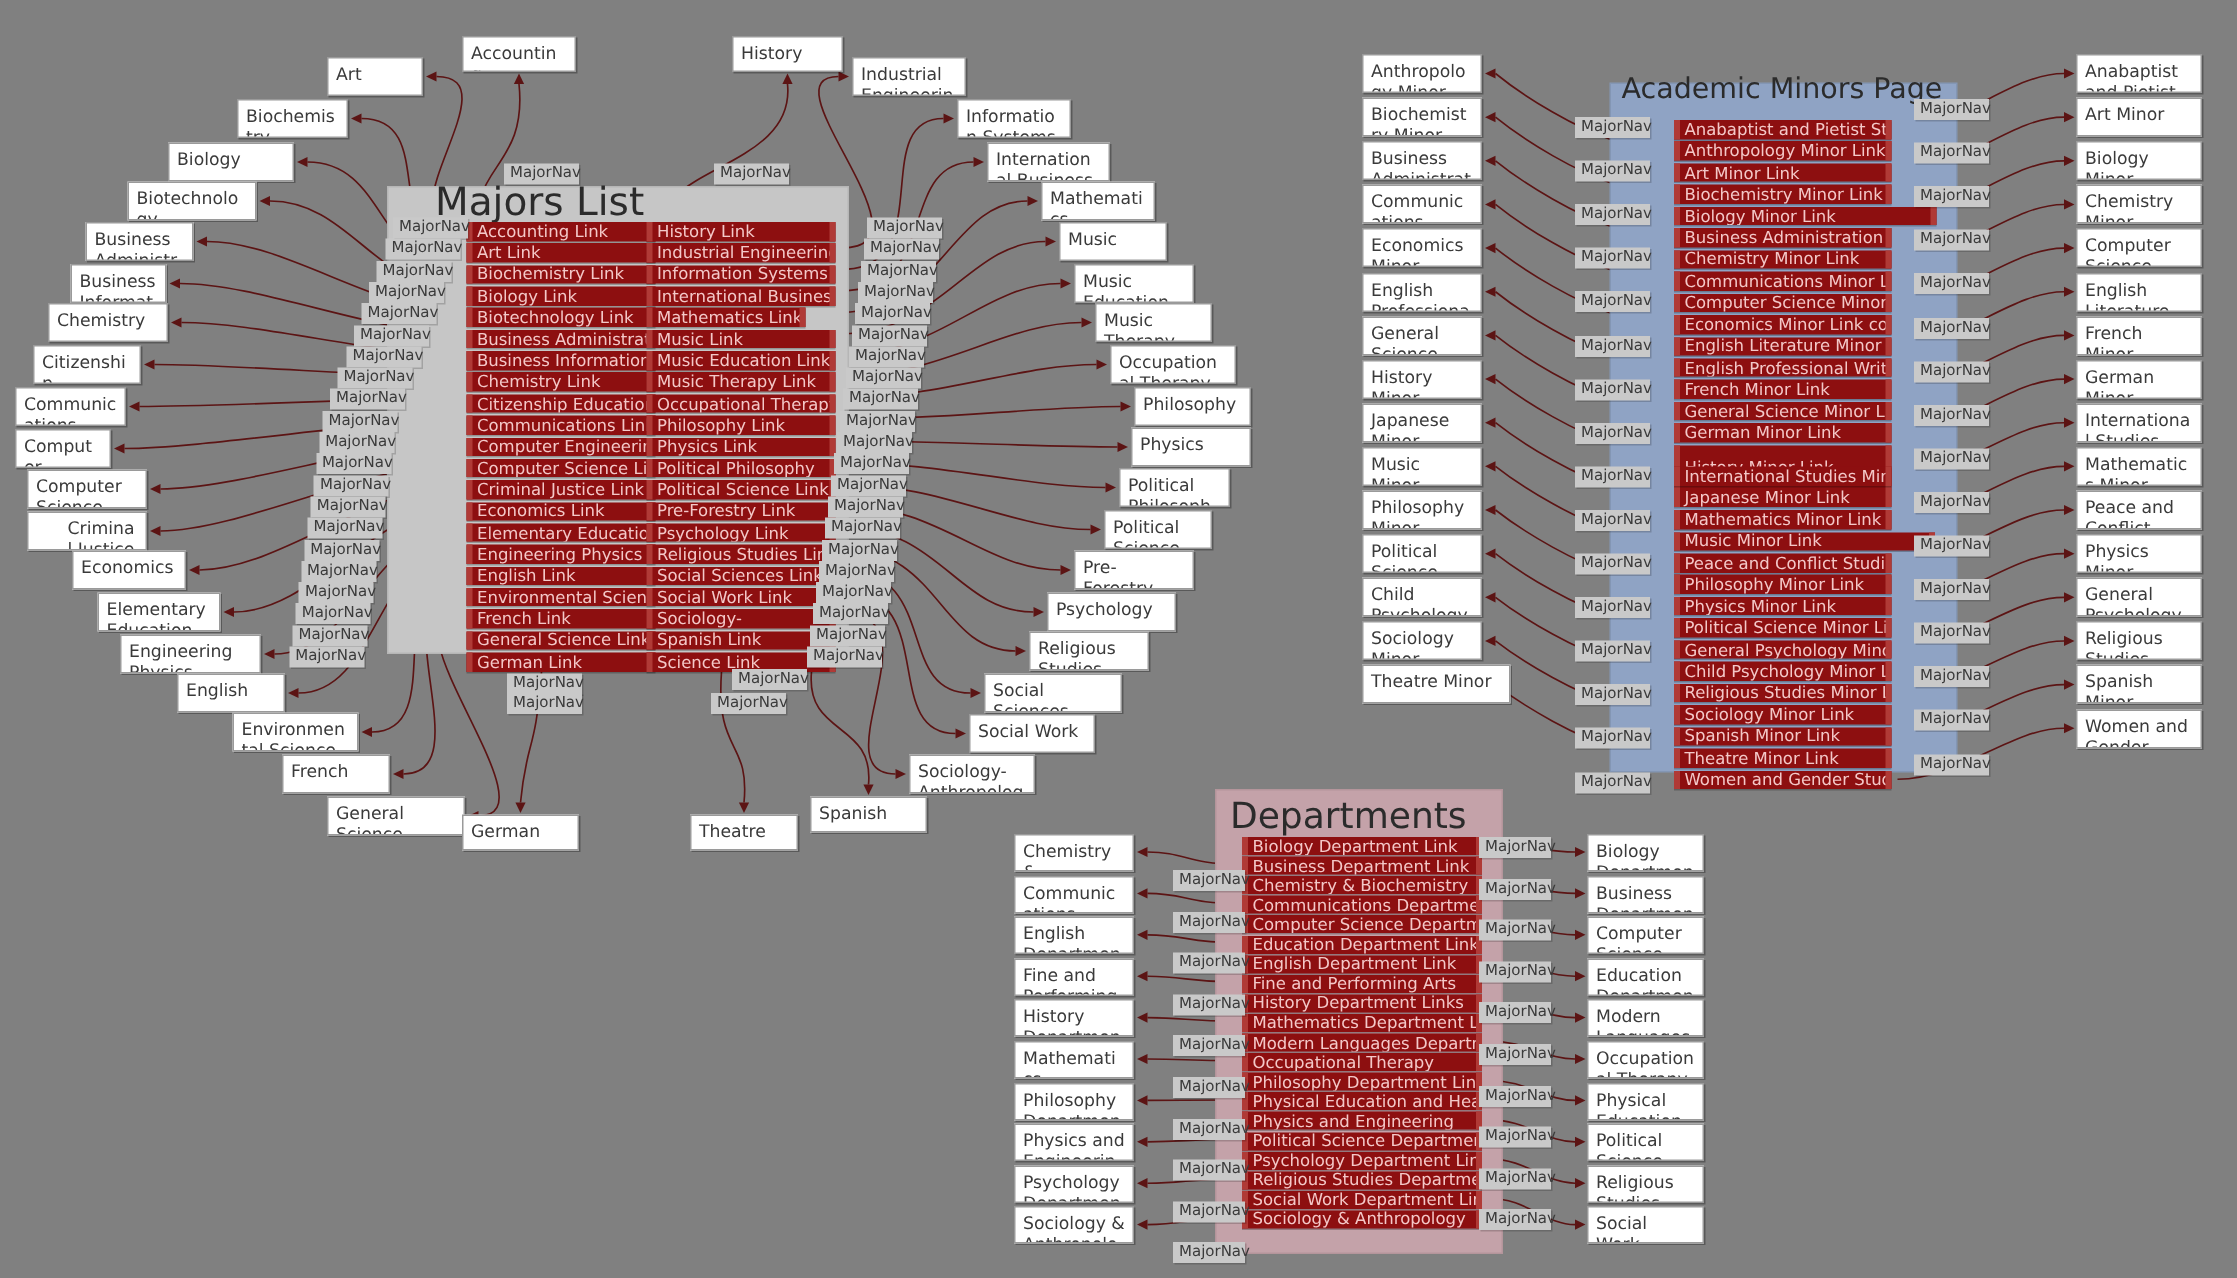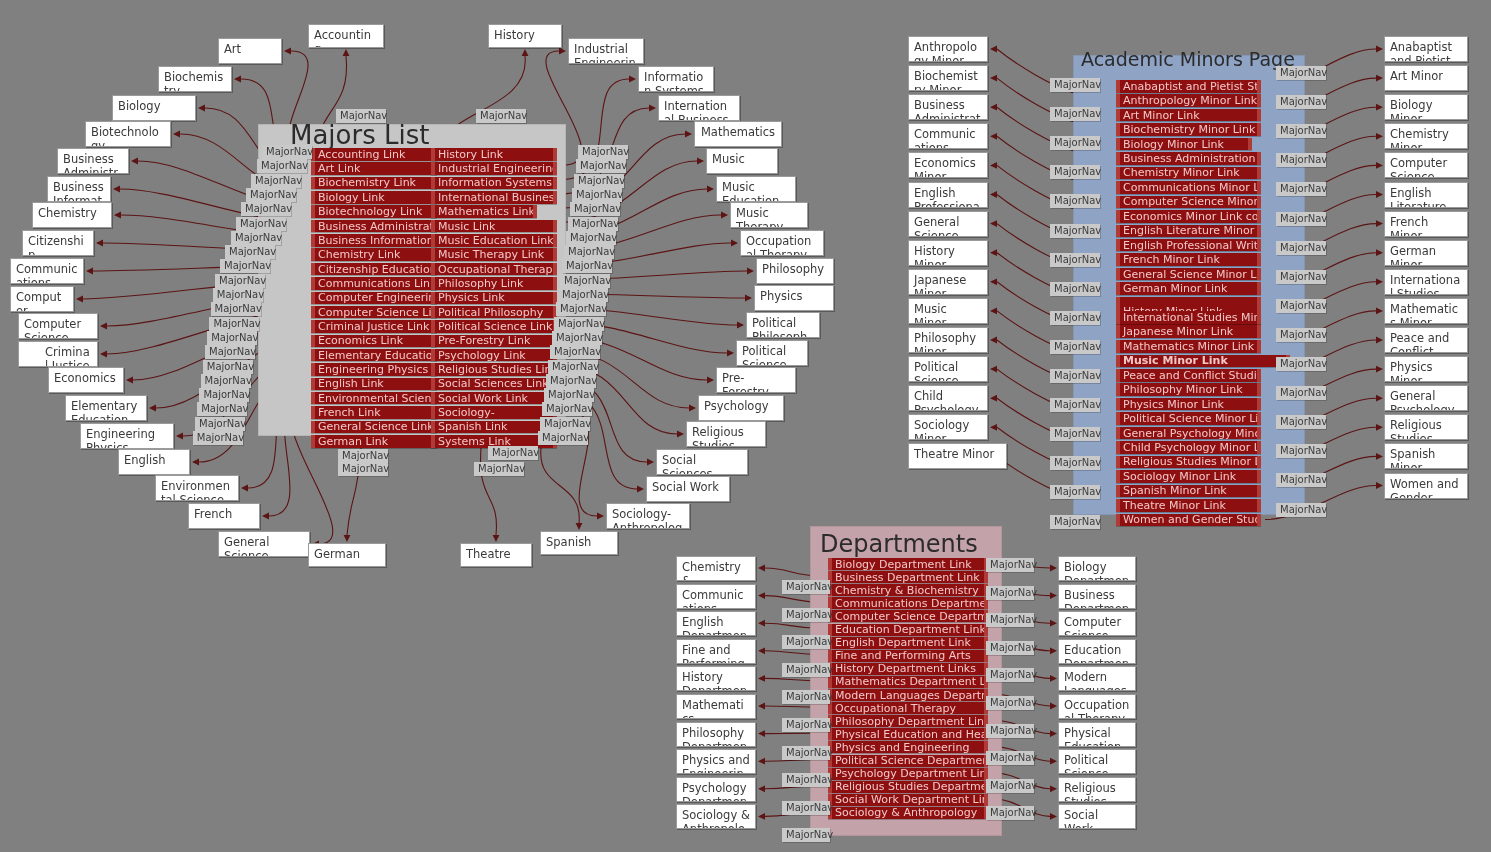--- a/index.html
+++ b/index.html
@@ -311,21 +311,21 @@
       <div class="linkbar" style="left: 431px; top: 291.5px; width: 126px; height: 12.5px;">Physics Link</div>
       <div class="linkbar" style="left: 431px; top: 305.85px; width: 126px; height: 12.5px;">Political Philosophy</div>
       <div class="linkbar" style="left: 431px; top: 320.2px; width: 126px; height: 12.5px;">Political Science Link</div>
       <div class="linkbar" style="left: 431px; top: 334.55px; width: 126px; height: 12.5px;">Pre-Forestry Link</div>
       <div class="linkbar" style="left: 431px; top: 348.9px; width: 126px; height: 12.5px;">Psychology Link</div>
       <div class="linkbar" style="left: 431px; top: 363.25px; width: 126px; height: 12.5px;">Religious Studies Link</div>
       <div class="linkbar" style="left: 431px; top: 377.6px; width: 126px; height: 12.5px;">Social Sciences Link</div>
       <div class="linkbar" style="left: 431px; top: 391.95px; width: 126px; height: 12.5px;">Social Work Link</div>
       <div class="linkbar" style="left: 431px; top: 406.3px; width: 126px; height: 12.5px;">Sociology-</div>
       <div class="linkbar" style="left: 431px; top: 420.65px; width: 126px; height: 12.5px;">Spanish Link</div>
-      <div class="linkbar" style="left: 431px; top: 435px; width: 126px; height: 12.5px;">Systems Link</div>
+      <div class="linkbar" style="left: 431px; top: 435px; width: 126px; height: 12.5px;">Science Link</div>
       <div class="node" style="left: 218px; top: 38px; width: 64px; height: 26px;">Art</div>
       <div class="node" style="left: 158px; top: 66px; width: 74px; height: 26px;">Biochemistry</div>
       <div class="node" style="left: 112px; top: 95px; width: 84px; height: 26px;">Biology</div>
       <div class="node" style="left: 85px; top: 121px; width: 86px; height: 26px;">Biotechnology</div>
       <div class="node" style="left: 57px; top: 148px; width: 72px; height: 26px;">Business Administration</div>
       <div class="node" style="left: 47px; top: 176px; width: 64px; height: 26px;">Business Information</div>
       <div class="node" style="left: 32px; top: 202px; width: 80px; height: 26px;">Chemistry</div>
       <div class="node" style="left: 22px; top: 230px; width: 72px; height: 26px;">Citizenship Education</div>
       <div class="node" style="left: 10px; top: 258px; width: 74px; height: 26px;">Communications</div>
       <div class="node" style="left: 10px; top: 286px; width: 64px; height: 26px;">Computer Engineering</div>
@@ -336,21 +336,21 @@
       <div class="node" style="left: 80px; top: 423px; width: 94px; height: 26px;">Engineering Physics</div>
       <div class="node" style="left: 118px; top: 449px; width: 72px; height: 26px;">English</div>
       <div class="node" style="left: 155px; top: 475px; width: 84px; height: 26px;">Environmental Science</div>
       <div class="node" style="left: 188px; top: 503px; width: 72px; height: 26px;">French</div>
       <div class="node" style="left: 218px; top: 531px; width: 92px; height: 26px;">General Science</div>
       <div class="node" style="left: 308px; top: 24px; width: 76px; height: 24px;">Accounting</div>
       <div class="node" style="left: 488px; top: 24px; width: 74px; height: 24px;">History</div>
       <div class="node" style="left: 568px; top: 38px; width: 76px; height: 26px;">Industrial Engineering</div>
       <div class="node" style="left: 638px; top: 66px; width: 76px; height: 26px;">Information Systems</div>
       <div class="node" style="left: 658px; top: 95px; width: 82px; height: 26px;">International Business</div>
-      <div class="node" style="left: 694px; top: 121px; width: 88px; height: 26px; text-align: center;">Mathematics</div>
+      <div class="node" style="left: 694px; top: 121px; width: 76px; height: 26px;">Mathematics</div>
       <div class="node" style="left: 706px; top: 148px; width: 72px; height: 26px;">Music</div>
       <div class="node" style="left: 716px; top: 176px; width: 80px; height: 26px;">Music Education</div>
       <div class="node" style="left: 730px; top: 202px; width: 78px; height: 26px;">Music Therapy</div>
       <div class="node" style="left: 740px; top: 230px; width: 84px; height: 26px;">Occupational Therapy</div>
       <div class="node" style="left: 756px; top: 258px; width: 78px; height: 26px;">Philosophy</div>
       <div class="node" style="left: 754px; top: 285px; width: 80px; height: 26px;">Physics</div>
       <div class="node" style="left: 746px; top: 312px; width: 74px; height: 26px;">Political Philosophy</div>
       <div class="node" style="left: 736px; top: 340px; width: 72px; height: 26px;">Political Science</div>
       <div class="node" style="left: 716px; top: 367px; width: 80px; height: 26px;">Pre-Forestry</div>
       <div class="node" style="left: 698px; top: 395px; width: 86px; height: 26px;">Psychology</div>
@@ -406,36 +406,36 @@
       <div class="navchip" style="left: 336px; top: 109px; width: 50px;">MajorNav</div>
       <div class="navchip" style="left: 476px; top: 109px; width: 50px;">MajorNav</div>
       <div class="navchip" style="left: 338px; top: 449px; width: 50px;">MajorNav</div>
       <div class="navchip" style="left: 338px; top: 462px; width: 50px;">MajorNav</div>
       <div class="navchip" style="left: 488px; top: 446px; width: 50px;">MajorNav</div>
       <div class="navchip" style="left: 474px; top: 462px; width: 50px;">MajorNav</div>
       <div class="linkbar" style="left: 1116px; top: 80px; width: 145px; height: 12.5px;">Anabaptist and Pietist Studies</div>
       <div class="linkbar" style="left: 1116px; top: 94.45px; width: 145px; height: 12.5px;">Anthropology Minor Link</div>
       <div class="linkbar" style="left: 1116px; top: 108.9px; width: 145px; height: 12.5px;">Art Minor Link</div>
       <div class="linkbar" style="left: 1116px; top: 123.35px; width: 145px; height: 12.5px;">Biochemistry Minor Link</div>
-      <div class="linkbar" style="left: 1116px; top: 137.8px; width: 136px; height: 12.5px;">Biology Minor Link</div>
+      <div class="linkbar" style="left: 1116px; top: 137.8px; width: 175px; height: 12.5px;">Biology Minor Link</div>
       <div class="linkbar" style="left: 1116px; top: 152.25px; width: 145px; height: 12.5px;">Business Administration</div>
       <div class="linkbar" style="left: 1116px; top: 166.7px; width: 145px; height: 12.5px;">Chemistry Minor Link</div>
       <div class="linkbar" style="left: 1116px; top: 181.15px; width: 145px; height: 12.5px;">Communications Minor Link</div>
       <div class="linkbar" style="left: 1116px; top: 195.6px; width: 145px; height: 12.5px;">Computer Science Minor Link</div>
       <div class="linkbar" style="left: 1116px; top: 210.05px; width: 145px; height: 12.5px;">Economics Minor Link copy</div>
       <div class="linkbar" style="left: 1116px; top: 224.5px; width: 145px; height: 12.5px;">English Literature Minor Link</div>
       <div class="linkbar" style="left: 1116px; top: 238.95px; width: 145px; height: 12.5px;">English Professional Writing</div>
       <div class="linkbar" style="left: 1116px; top: 253.4px; width: 145px; height: 12.5px;">French Minor Link</div>
       <div class="linkbar" style="left: 1116px; top: 267.85px; width: 145px; height: 12.5px;">General Science Minor Link</div>
       <div class="linkbar" style="left: 1116px; top: 282.3px; width: 145px; height: 12.5px;">German Minor Link</div>
       <div class="linkbar" style="left: 1116px; top: 296.75px; width: 145px; height: 29px;">History Minor Link</div>
       <div class="linkbar" style="left: 1116px; top: 311.2px; width: 145px; height: 12.5px;">International Studies Minor</div>
       <div class="linkbar" style="left: 1116px; top: 325.65px; width: 145px; height: 12.5px;">Japanese Minor Link</div>
       <div class="linkbar" style="left: 1116px; top: 340.1px; width: 145px; height: 12.5px;">Mathematics Minor Link</div>
-      <div class="linkbar" style="left: 1116px; top: 354.55px; width: 174px; height: 12.5px; font-weight: bold;">Music Minor Link</div>
+      <div class="linkbar" style="left: 1116px; top: 354.55px; width: 174px; height: 12.5px;">Music Minor Link</div>
       <div class="linkbar" style="left: 1116px; top: 369px; width: 145px; height: 12.5px;">Peace and Conflict Studies</div>
       <div class="linkbar" style="left: 1116px; top: 383.45px; width: 145px; height: 12.5px;">Philosophy Minor Link</div>
       <div class="linkbar" style="left: 1116px; top: 397.9px; width: 145px; height: 12.5px;">Physics Minor Link</div>
       <div class="linkbar" style="left: 1116px; top: 412.35px; width: 145px; height: 12.5px;">Political Science Minor Link</div>
       <div class="linkbar" style="left: 1116px; top: 426.8px; width: 145px; height: 12.5px;">General Psychology Minor</div>
       <div class="linkbar" style="left: 1116px; top: 441.25px; width: 145px; height: 12.5px;">Child Psychology Minor Link</div>
       <div class="linkbar" style="left: 1116px; top: 455.7px; width: 145px; height: 12.5px;">Religious Studies Minor Link</div>
       <div class="linkbar" style="left: 1116px; top: 470.15px; width: 145px; height: 12.5px;">Sociology Minor Link</div>
       <div class="linkbar" style="left: 1116px; top: 484.6px; width: 145px; height: 12.5px;">Spanish Minor Link</div>
       <div class="linkbar" style="left: 1116px; top: 499.05px; width: 145px; height: 12.5px;">Theatre Minor Link</div>

